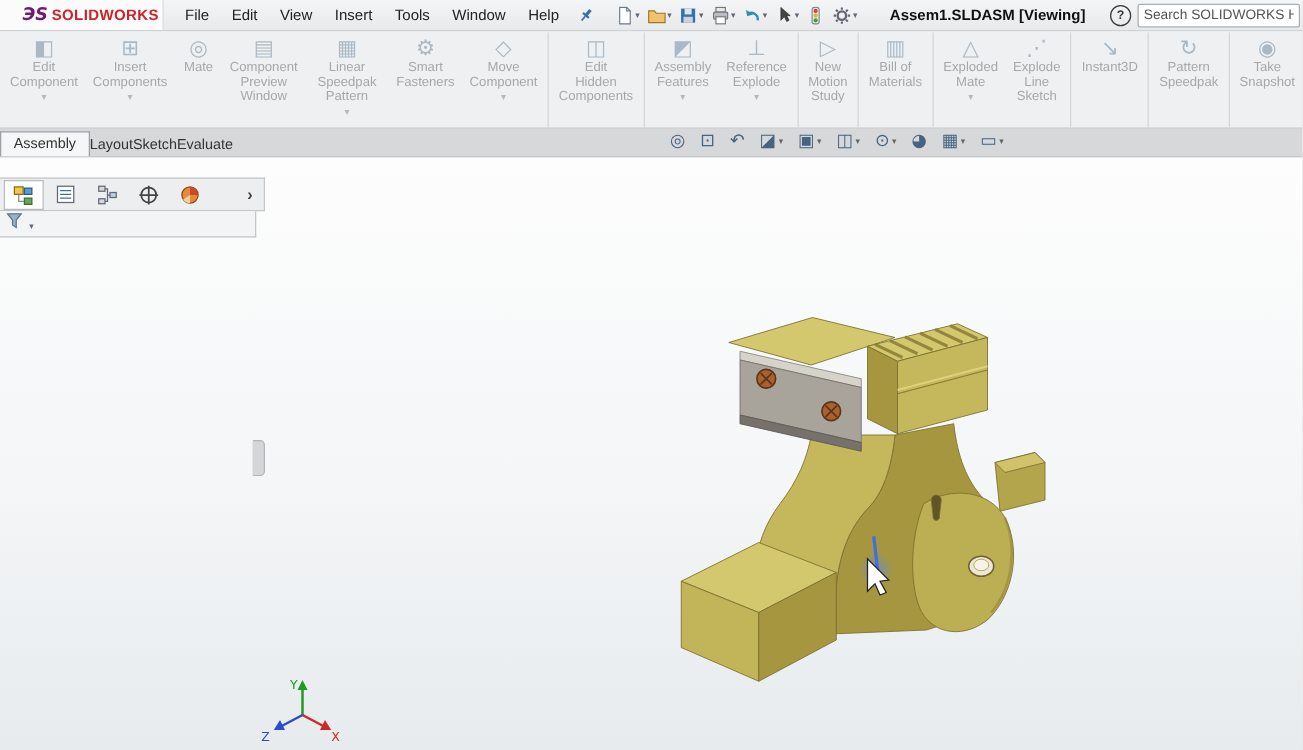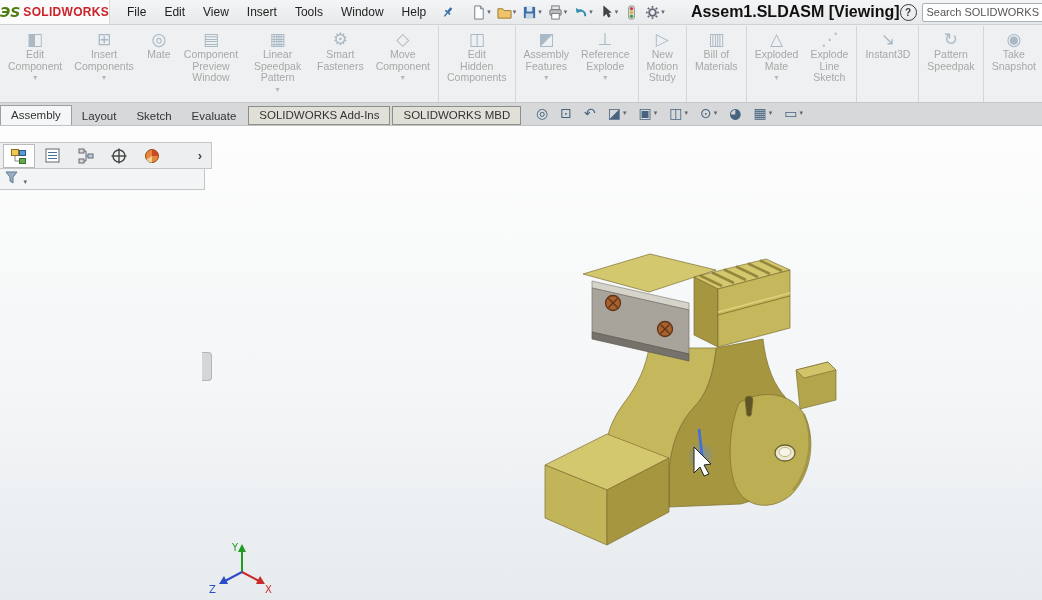--- a/index.html
+++ b/index.html
@@ -4,31 +4,31 @@
 <style>
   html,body{margin:0;padding:0;width:1042px;height:600px;overflow:hidden;
     font-family:"Liberation Sans",sans-serif;background:#e8e8e8;-webkit-font-smoothing:antialiased;}
   .app{width:1042px;height:600px;display:flex;flex-direction:column;position:relative;}
 
   
   .titlebar{height:24px;display:flex;align-items:center;background:linear-gradient(#f4f5f6,#e7e9eb);
     border-bottom:1px solid #cfd1d3;font-size:12px;white-space:nowrap;}
   .logo{width:130px;height:100%;display:flex;align-items:center;justify-content:center;gap:3px;
     border-right:1px solid #d8dadc;background:#fbfbfb;}
-  .logo-mark{color:#4d7c0f;font-weight:bold;font-style:italic;font-size:14px;font-family:"DejaVu Sans",sans-serif;}
+  .logo-mark{color:#701a75;font-weight:bold;font-style:italic;font-size:14px;font-family:"DejaVu Sans",sans-serif;margin-left:15px;}
   .logo-text{color:#cc2229;font-weight:bold;font-size:12px;letter-spacing:.3px;}
   .menubar{display:flex;align-items:flex-start;margin-left:8px;}
   .menu-item{padding:3px 9px;color:#222;cursor:default;}
   .pin-btn{margin:0 6px;display:inline-flex;}
   .qat{display:flex;align-items:center;gap:6px;margin-left:10px;}
   .qat-btn{display:inline-flex;align-items:center;height:20px;}
   .qat-btn svg{display:block;}
   .dropdown-caret-css::after, .qat-btn.dropdown::after{content:"▾";font-family:"DejaVu Sans",sans-serif;
     font-size:7px;color:#667;margin-left:1px;}
-  .doc-title{font-weight:bold;color:#101010;margin-left:26px;font-size:16px;}
+  .doc-title{font-weight:bold;color:#101010;margin-left:26px;font-size:12px;}
   .search-wrap{margin-left:auto;display:flex;align-items:center;gap:5px;padding-right:2px;}
   .help-badge{width:15px;height:15px;border:1.5px solid #3a3a3a;border-radius:50%;display:inline-flex;
     align-items:center;justify-content:center;font-size:10px;font-weight:bold;color:#3a3a3a;}
   .search-input{width:120px;height:17px;border:1px solid #a8b0b8;border-radius:2px;font-size:11px;
     padding:0 4px;background:#fff;color:#444;font-family:"Liberation Sans",sans-serif;}
   .search-input::placeholder{color:#555;}
 
   
   .ribbon{height:76px;background:#eef0f1;border-bottom:1px solid #c6c8ca;display:flex;
     align-items:stretch;padding:1px 0 0 2px;overflow:hidden;}
@@ -39,21 +39,21 @@
   .rb-icon{font-family:"DejaVu Sans",sans-serif;font-size:17px;line-height:20px;height:20px;
     color:#9aacbc;opacity:.8;}
   .rb-label{font-size:10.5px;line-height:11.5px;color:#a8a8a8;white-space:pre-line;text-align:center;}
   .rb-caret{height:9px;line-height:8px;}
   .rb-wrap.dropdown .rb-caret::after{content:"▾";font-family:"DejaVu Sans",sans-serif;font-size:8px;color:#b8b8b8;}
 
   
   .tabbar{height:22px;background:#d6d8da;border-bottom:1px solid #c0c2c4;display:flex;
     align-items:flex-end;position:relative;font-size:11.5px;}
   .cmd-tabs,.addin-tabs{display:flex;align-items:flex-end;height:100%;}
-  .tab{padding:3px 10px;color:#333;cursor:default;}
+  .tab{padding:3px 0;color:#333;cursor:default;}
   .tab.active{background:#f5f6f7;border:1px solid #9aa0a6;border-bottom:none;padding:3px 10px 4px;}
   .addin-tabs .tab{background:#e0dfd8;border:1px solid #8e8e88;margin-left:2px;padding:2px 10px 3px;}
   
   .hud{position:absolute;left:536px;top:2px;display:flex;align-items:center;gap:12px;}
   .hud-btn{display:inline-flex;align-items:center;cursor:default;}
   .hud-glyph{font-family:"DejaVu Sans",sans-serif;font-size:14px;color:#47637f;line-height:16px;}
   .hud-btn.dropdown::after{content:"▾";font-family:"DejaVu Sans",sans-serif;font-size:7px;color:#666;margin-left:2px;}
 
   
   .viewport{position:relative;flex:1;background:linear-gradient(180deg,#fdfdfd 0%,#f4f6f7 55%,#e7ebee 100%);overflow:hidden;}
@@ -326,24 +326,20 @@
 
   </div>
 
   <div class="tabbar">
     <div class="cmd-tabs">
       <div class="tab active">Assembly</div>
         <div class="tab">Layout</div>
         <div class="tab">Sketch</div>
         <div class="tab">Evaluate</div>
     </div>
-    <div class="addin-tabs">
-      <div class="tab addin">SOLIDWORKS Add-Ins</div>
-        <div class="tab addin">SOLIDWORKS MBD</div>
-    </div>
     <div class="hud">
 
         <span class="hud-btn">
           <i class="hud-glyph">◎</i>
         </span>
 
         <span class="hud-btn">
           <i class="hud-glyph">⊡</i>
         </span>
 

